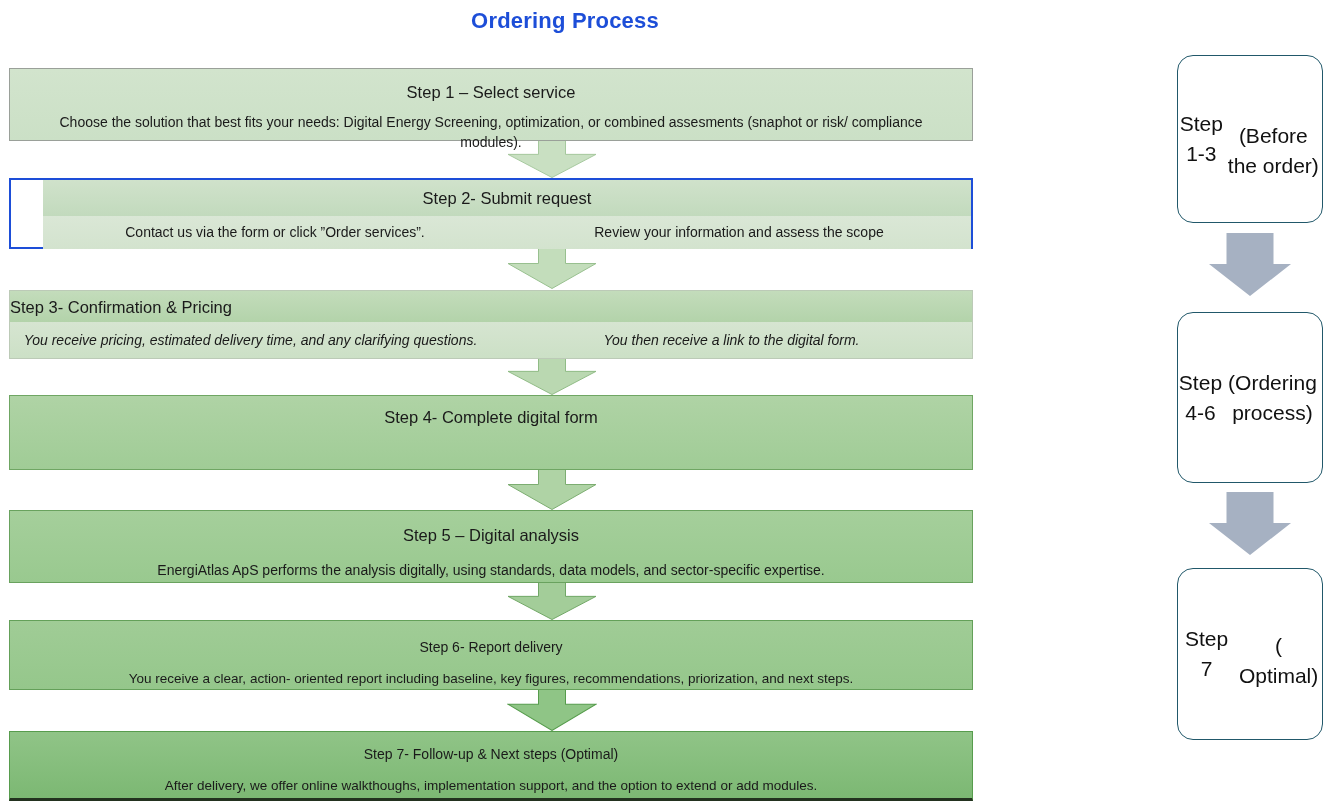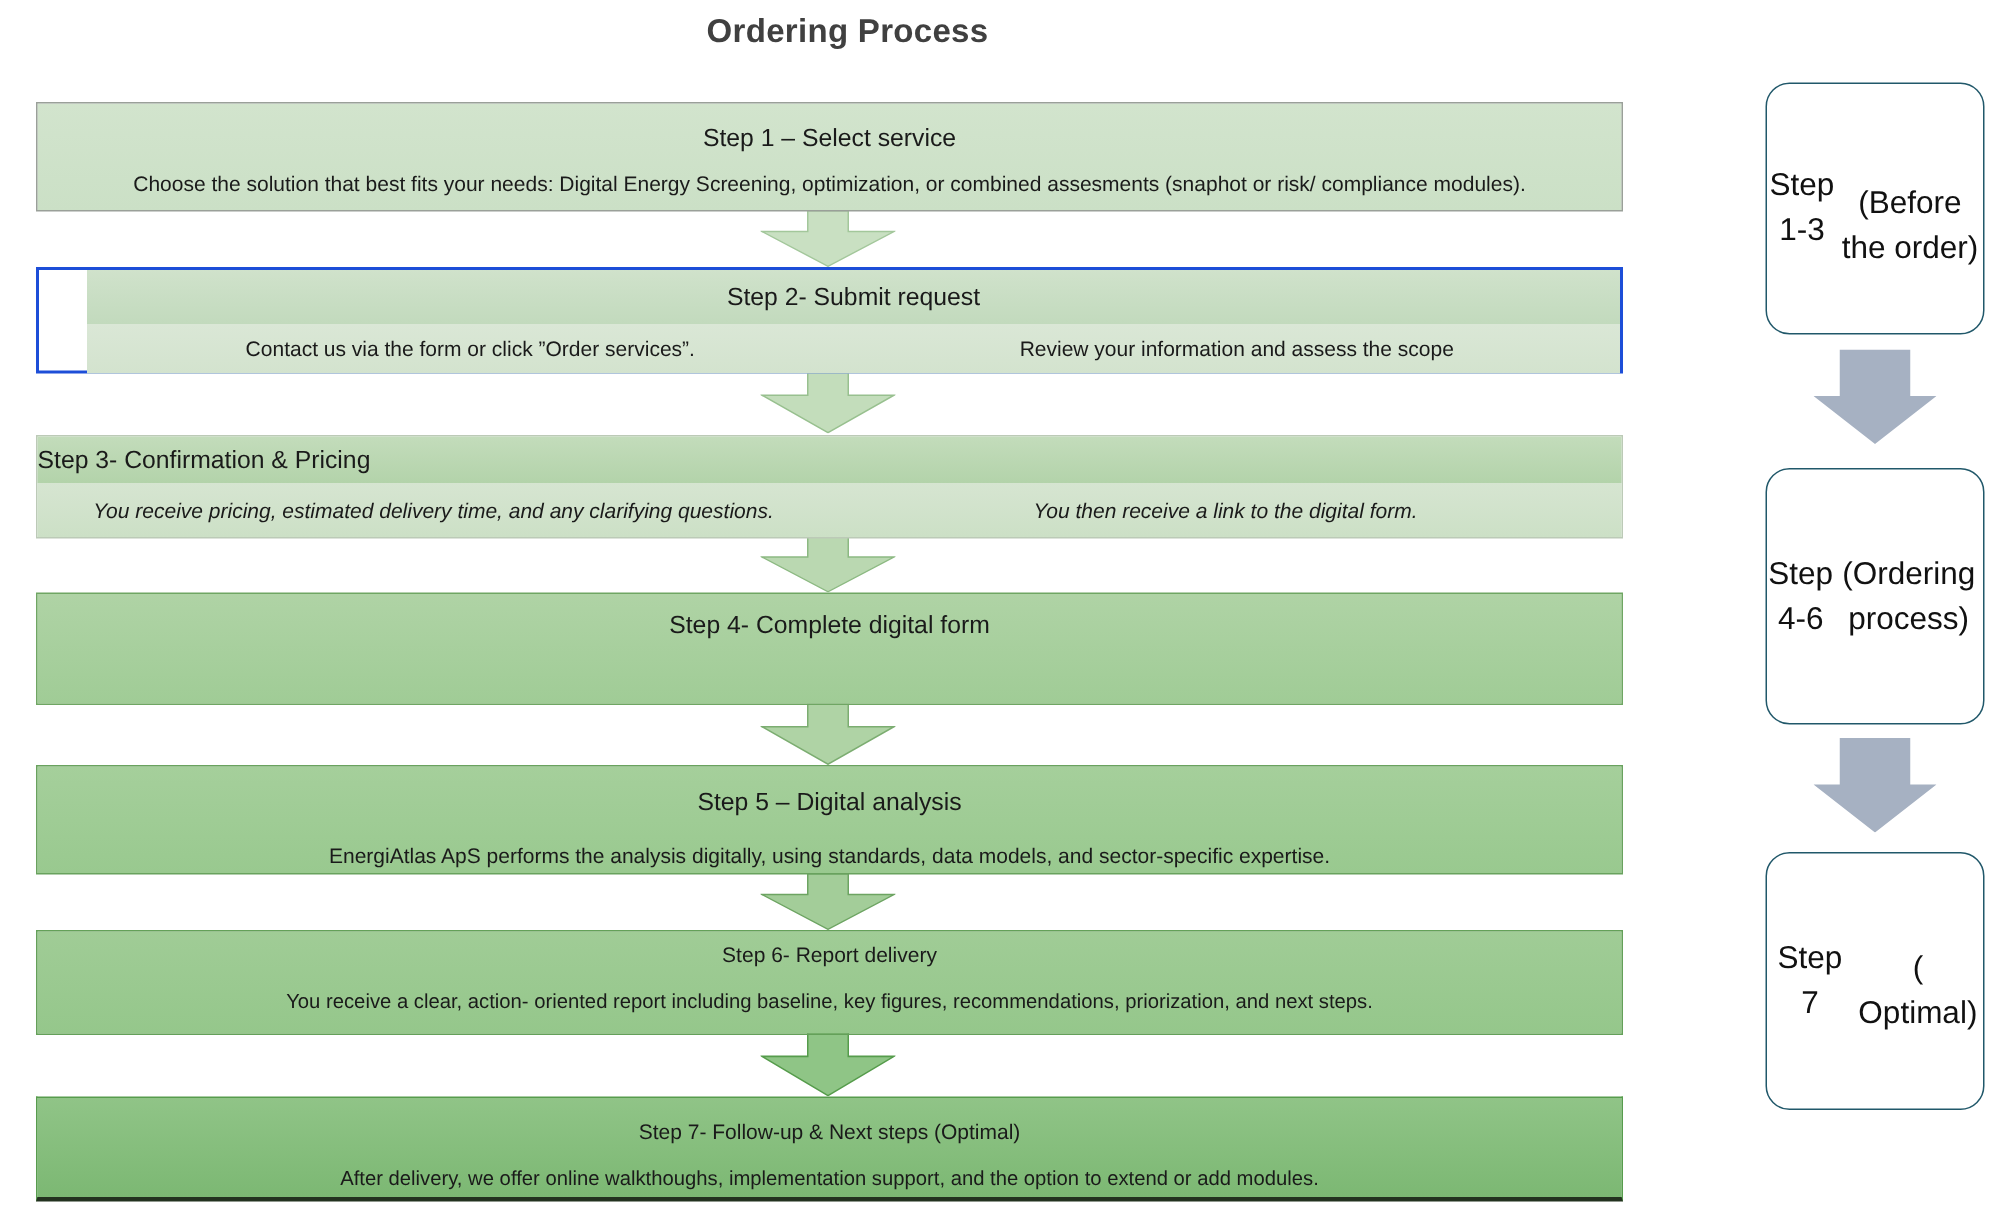--- a/index.html
+++ b/index.html
@@ -1,24 +1,24 @@
 <!DOCTYPE html>
 <html><head>
 <meta charset="utf-8">
 <style>
   * { margin:0; padding:0; box-sizing:border-box; }
   html,body { background:#ffffff; }
   body { font-family:"Liberation Sans", sans-serif; color:#1a1a1a; }
   .canvas { position:relative; width:1338px; height:811px; background:#ffffff; overflow:hidden; }
 
   .main-title { position:absolute; left:0; top:8px; width:1130px; text-align:center;
-                font-size:22px; font-weight:bold; color:#404040; letter-spacing:.2px; }
+                font-size:22px; font-weight:bold; color:#1d4ed8; letter-spacing:.2px; }
 
   
-  .step { position:absolute; left:24px; width:1058px; z-index:2; text-align:center; }
+  .step { position:absolute; left:9px; width:964px; z-index:2; text-align:center; }
   .step-title { font-size:16.5px; line-height:22px; }
   .step-title.small { font-size:14px; line-height:19px; }
   .step-body { font-size:14px; line-height:20px; padding:0 18px; }
   .step-body.small { font-size:13.5px; line-height:19px; }
 
   .box1 { top:68px;  height:73px; background:linear-gradient(#d2e4cd,#cbe0c6); border:1px solid #9aa099; }
   .box1 .step-title { padding-top:12px; }
   .box1 .step-body  { margin-top:9px; }
 
   .box2 { top:178px; height:71px; border:2px solid #1d4ed8;padding-left:32px; }
@@ -36,21 +36,21 @@
 
   .box4 { top:395px; height:75px; background:linear-gradient(#afd3a5,#a0cc96); border:1px solid #6fa663; }
   .box4 .step-title { padding-top:10px; }
   .box4 .step-body  { margin-top:9px; }
 
   .box5 { top:510px; height:73px; background:linear-gradient(#a5cf9b,#99c98f); border:1px solid #69a25e; }
   .box5 .step-title { padding-top:13px; }
   .box5 .step-body  { margin-top:14px; }
 
   .box6 { top:620px; height:70px; background:linear-gradient(#a0cc96,#95c78b); border:1px solid #64a059; }
-  .box6 .step-title { padding-top:6px; }
+  .box6 .step-title { padding-top:17px; }
   .box6 .step-body  { margin-top:12px; }
 
   .box7 { top:731px; height:70px; background:linear-gradient(#90c487,#7cb873); border:1px solid #579c4d; border-bottom:3px solid #23321f; }
   .box7 .step-title { padding-top:13px; }
   .box7 .step-body  { margin-top:12px; }
 
   
   .garrow { position:absolute; left:507px; width:90px; z-index:1; }
   .ga12 { top:140px; height:38px; }
   .ga23 { top:248px; height:41px; }

